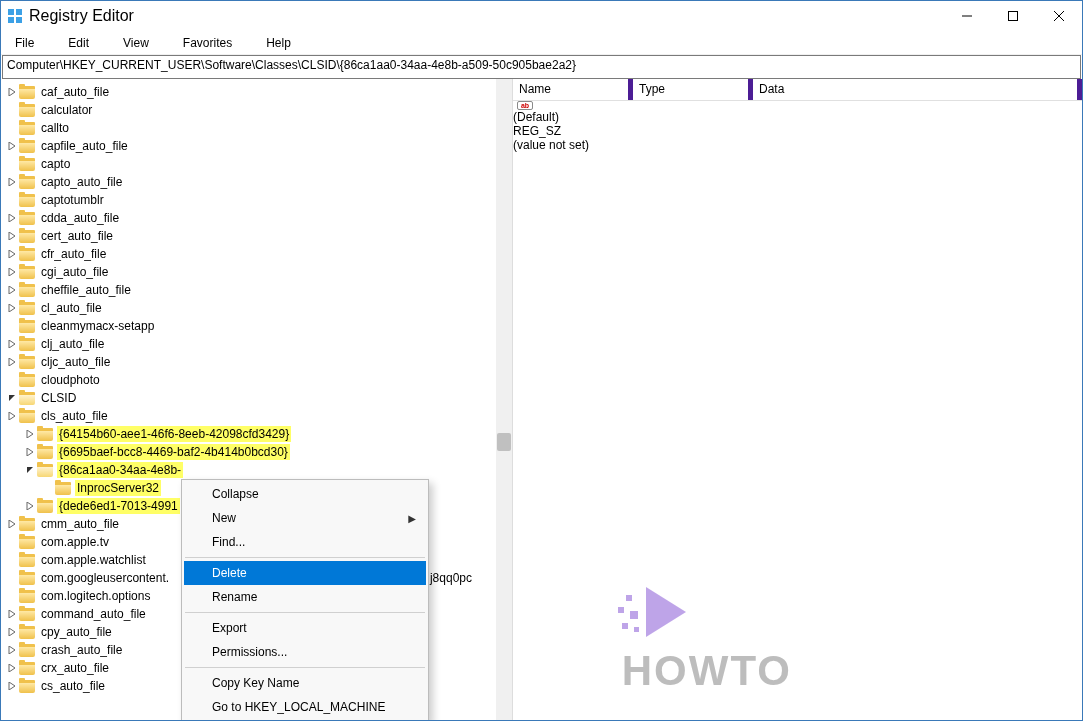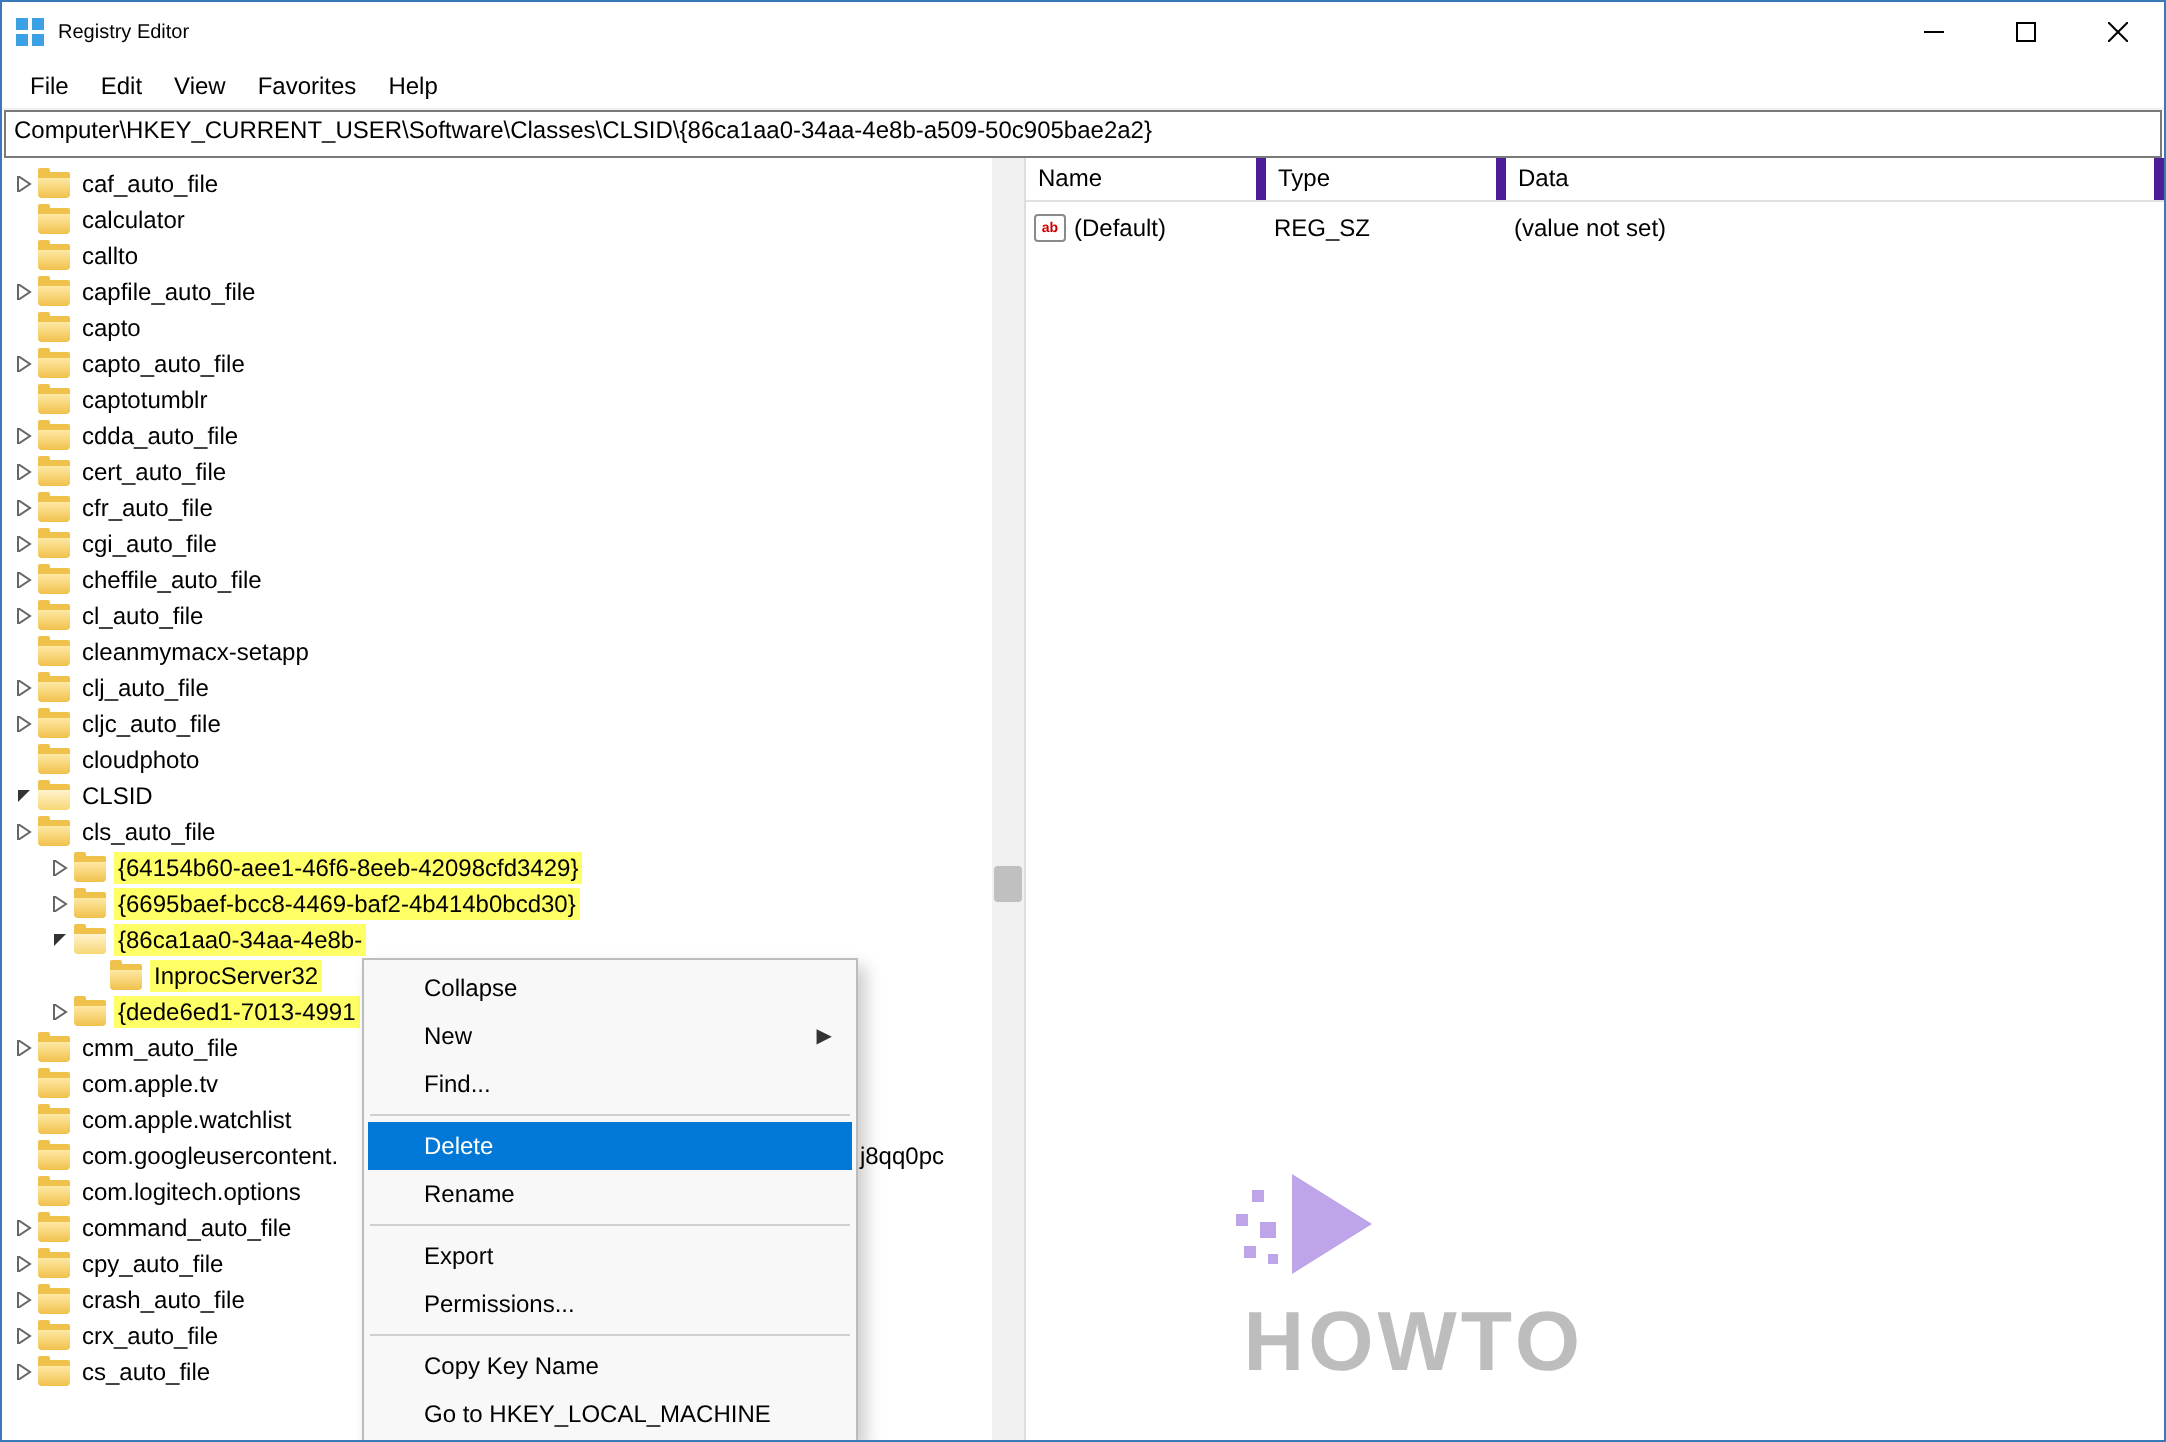--- a/index.html
+++ b/index.html
@@ -1,36 +1,36 @@
 <!DOCTYPE html>
 <html><head>
 <meta charset="utf-8">
 <style>
 * { box-sizing: border-box; margin: 0; padding: 0; font-family: "Segoe UI", Tahoma, sans-serif; font-size: 12px; }
 body { background: #fff; width: 1083px; height: 721px; overflow: hidden; border: 1px solid #3a79b8; position: relative; }
 .titlebar { height: 30px; display: flex; align-items: center; padding-left: 6px; background: #fff; }
 .titlebar-icon { width: 16px; height: 16px; margin-right: 6px; display: inline-flex; align-items: center; justify-content: center; }
-.titlebar-title { flex: 1; font-size: 10px; color: #000; }
+.titlebar-title { flex: 1; font-size: 16px; color: #000; }
 .win-controls { display: flex; }
 .win-btn { width: 46px; height: 30px; display: flex; align-items: center; justify-content: center; color: #000; }
 .win-btn svg { width: 10px; height: 10px; }
-.menubar { height: 24px; display: flex; align-items: center; padding-left: 6px; background: #fff; border-bottom: 1px solid #f0f0f0; }
+.menubar { height: 24px; display: flex; align-items: center; padding-left: 6px; background: #fff; border-bottom: 1px solid #f0f0f0; gap: 18px; }
 .menu-item { padding: 3px 8px; font-size: 12px; color: #000; }
 .addressbar { height: 24px; border: 1px solid #7a7a7a; margin: 0 1px; padding: 2px 4px; font-size: 12px; color: #000; background: #fff; overflow: hidden; white-space: nowrap; }
 .panes { display: flex; height: calc(721px - 30px - 24px - 22px); }
 .tree-pane { width: 512px; overflow: hidden; position: relative; border-right: 1px solid #ddd; }
 .tree-scroll { position: absolute; right: 0; top: 0; bottom: 0; width: 16px; background: #f0f0f0; display: flex; flex-direction: column; align-items: center; }
 .scroll-thumb { width: 14px; background: #c0c0c0; border-radius: 2px; position: absolute; right: 1px; top: 354px; height: 18px; }
 .right-pane { flex: 1; }
 .list-header { display: flex; height: 22px; border-bottom: 1px solid #e0e0e0; background: #fff; }
 .col { padding: 3px 6px; font-size: 12px; color: #000; border-right: 5px solid #4c1d95; }
 .col-name { width: 120px; }
 .col-type { width: 120px; }
 .col-data { flex: 1; }
-.list-row { display: flex; height: 20px; align-items: flex-end; }
+.list-row { display: flex; height: 20px; align-items: flex-start; flex-direction: column; }
 .val-icon { width: 16px; height: 14px; margin: 0 4px; background: #fff; border: 1px solid #8a8a8a; border-radius: 2px; display: flex; align-items: center; justify-content: center; font-size: 7px; color: #c00; font-weight: bold; }
 .tree { padding-top: 4px; }
 .tree-row { display: flex; align-items: center; height: 18px; white-space: nowrap; position: relative; }
 .expander { width: 14px; text-align: center; color: #5a5a5a; font-size: 10px; display: inline-flex; align-items: center; justify-content: center; }
 .folder-icon { width: 16px; height: 13px; background: linear-gradient(#ffe9a6, #f0c14b); border-radius: 1px 1px 2px 2px; border-top: 3px solid #f0c14b; margin-right: 4px; flex-shrink: 0; position: relative; }
 .folder-icon::before { content: ""; position: absolute; top: -5px; left: 0; width: 6px; height: 3px; background: #f0c14b; border-radius: 1px 1px 0 0; }
 .folder-open { background: linear-gradient(#fff3cf, #f7d774); }
 .tree-label { font-size: 12px; color: #000; padding: 1px 2px; }
 .highlight { background: #ffff66; }
 .level0 { padding-left: 4px; }

